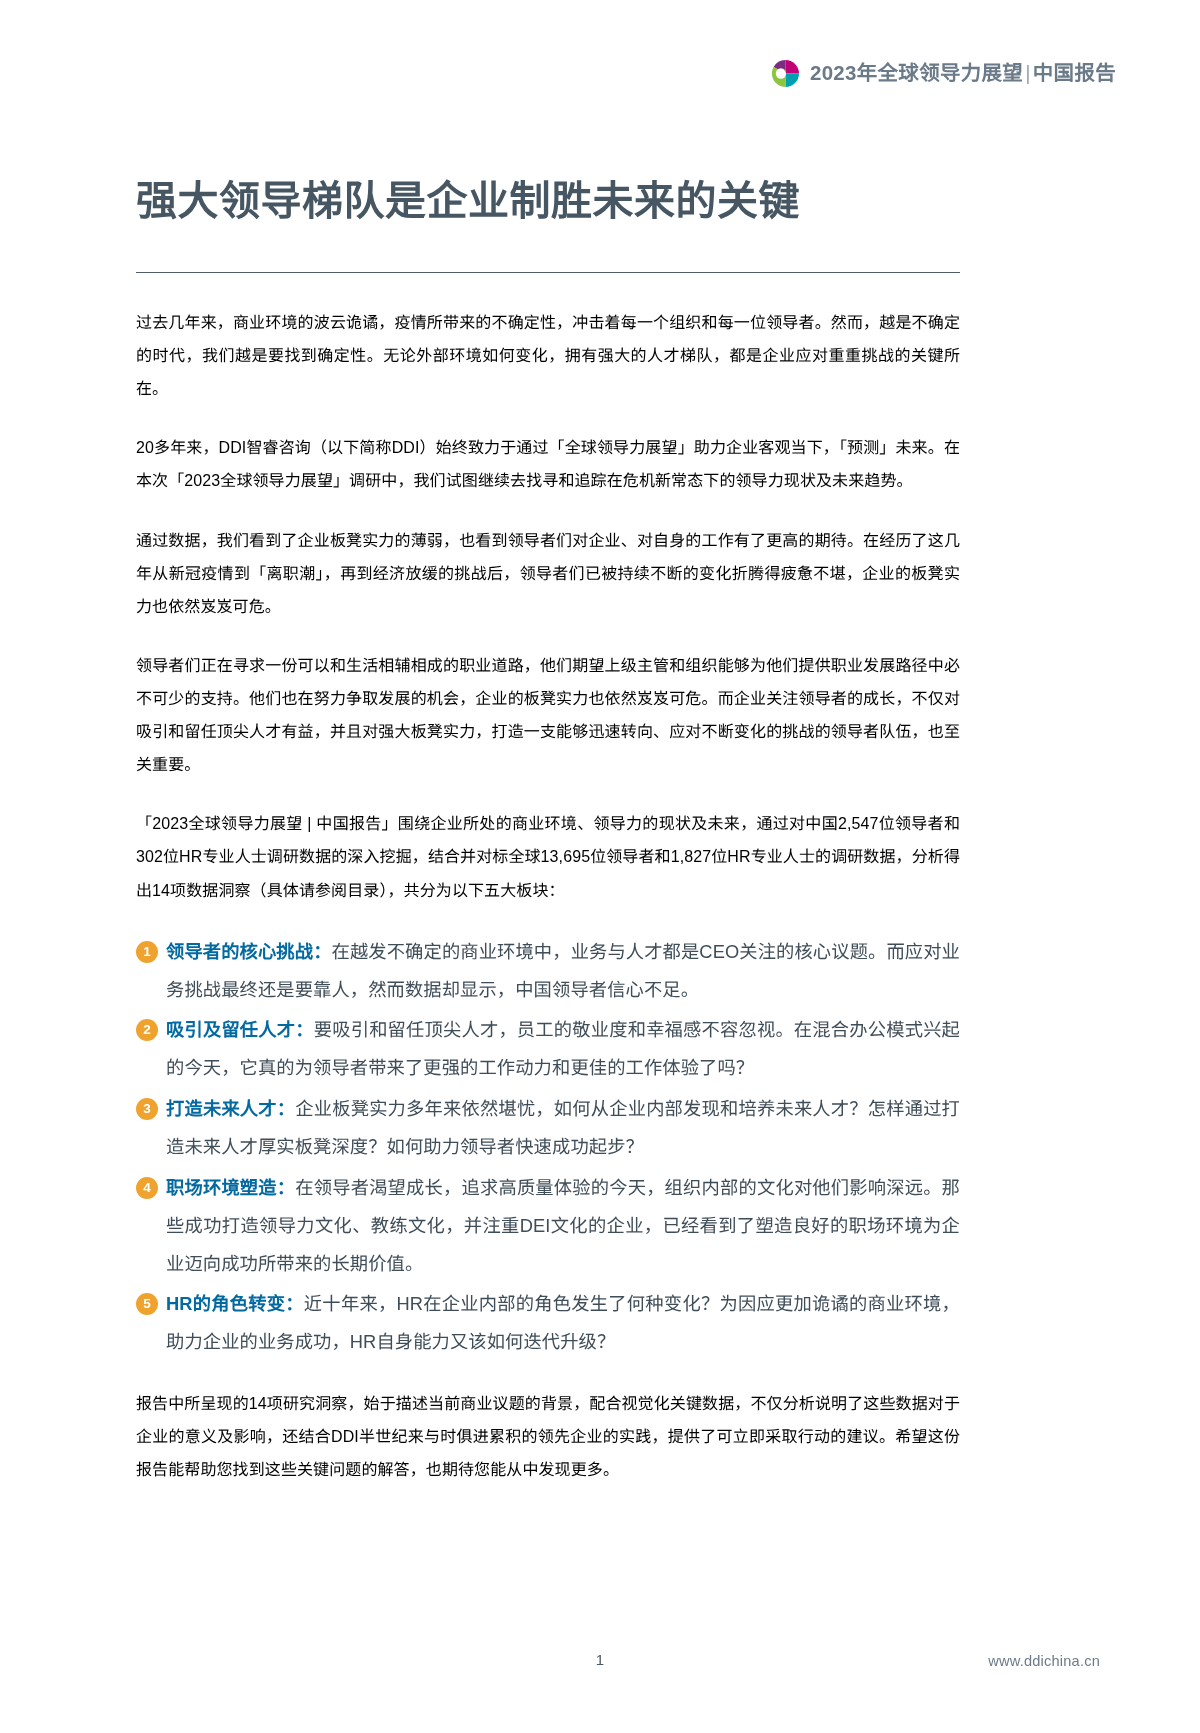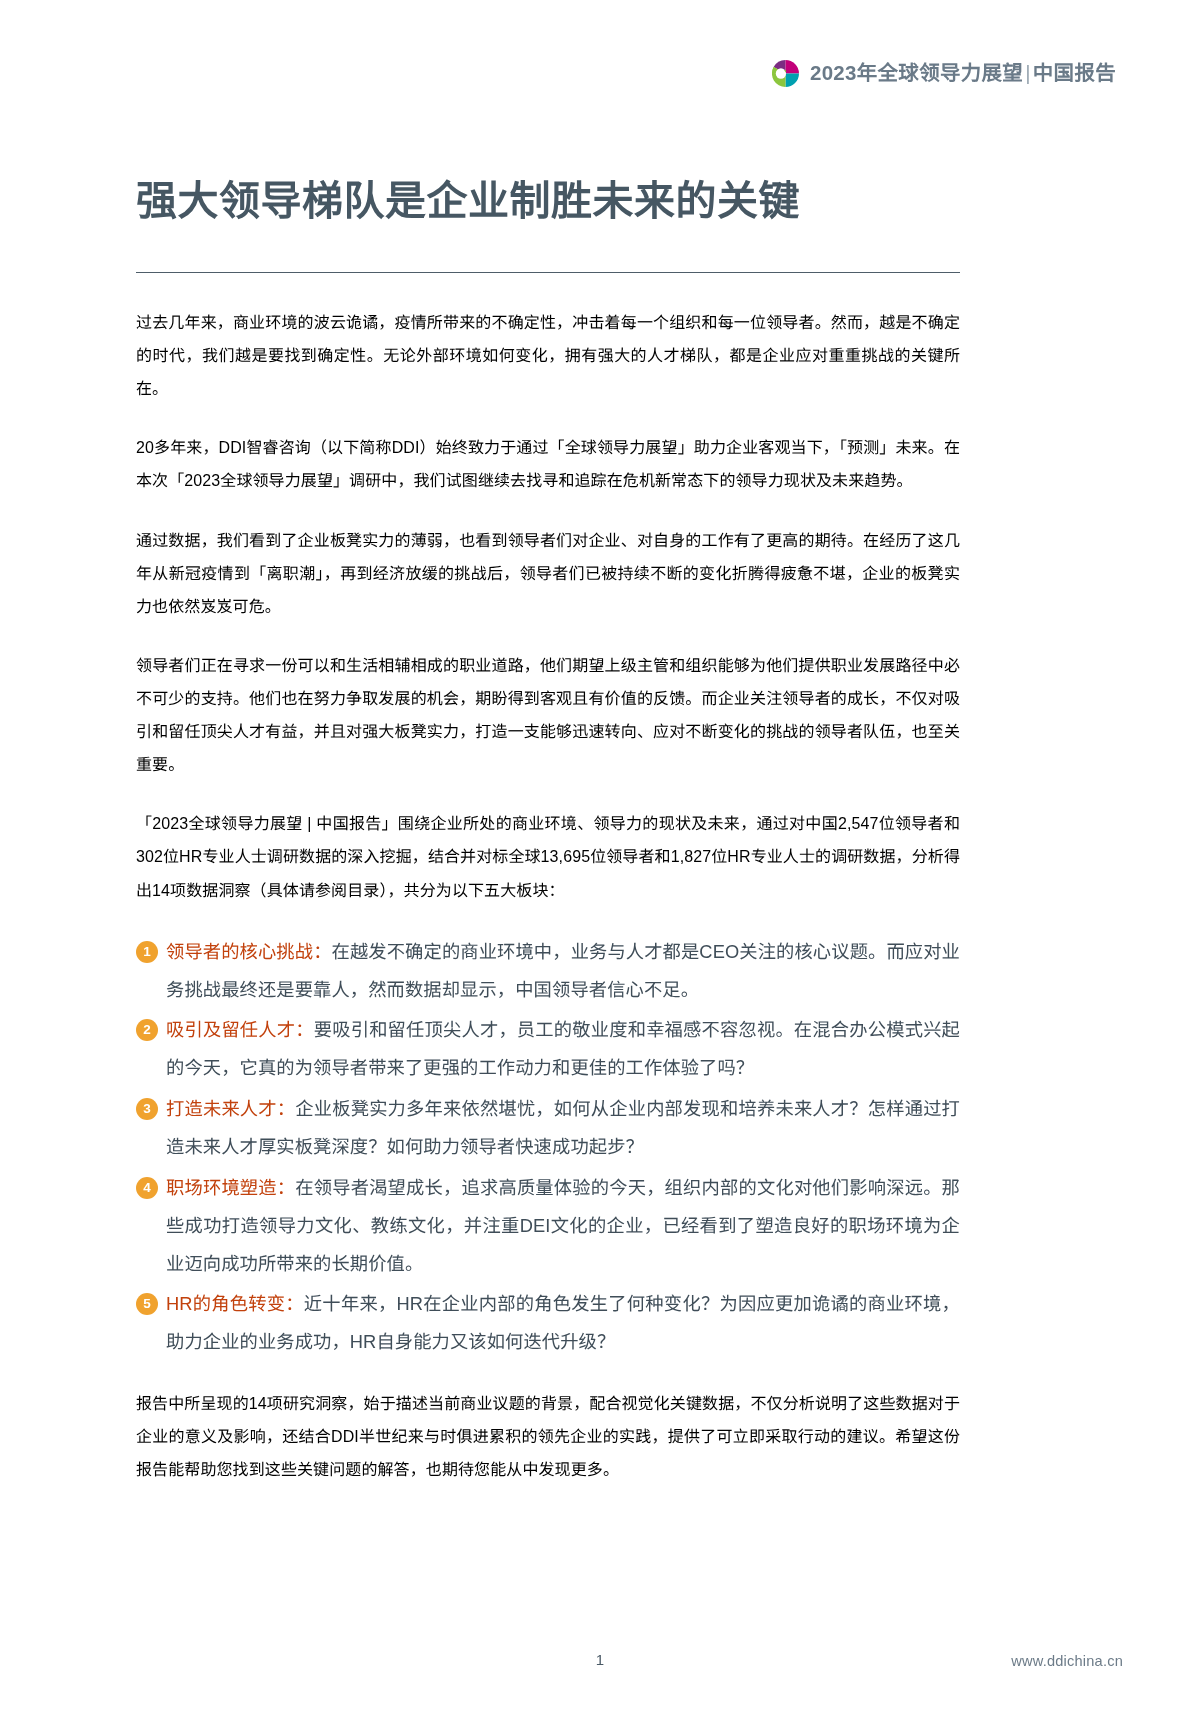--- a/index.html
+++ b/index.html
@@ -115,22 +115,22 @@
     border-radius: 50%;
     background: #f0a22e;
     color: #ffffff;
     font-size: 13.5px;
     font-weight: 700;
     line-height: 22px;
     text-align: center;
     font-family: "Liberation Sans", sans-serif;
   }
   .lead {
-    font-weight: 400;
-    color: #c2410c;
+    font-weight: 700;
+    color: #0369a1;
   }
 
   
   .page-footer {
     position: absolute;
     left: 0;
     right: 0;
     bottom: 44px;
     height: 70px;
   }
@@ -147,21 +147,21 @@
     position: absolute;
     left: 0;
     right: 0;
     top: 24px;
     text-align: center;
     font-size: 15px;
     color: #4a5a66;
   }
   .site-url {
     position: absolute;
-    right: 77px;
+    right: 100px;
     top: 26px;
     font-size: 14.6px;
     color: #6c7b88;
     letter-spacing: 0.2px;
   }
 </style>
 </head>
 <body>
 
 <div class="page">
@@ -184,21 +184,21 @@
   <div class="title-wrap">
     <h1 class="doc-title">强大领导梯队是企业制胜未来的关键</h1>
     <hr class="title-rule">
   </div>
 
   <div class="body-wrap">
 
     <p class="para">过去几年来，商业环境的波云诡谲，疫情所带来的不确定性，冲击着每一个组织和每一位领导者。然而，越是不确定的时代，我们越是要找到确定性。无论外部环境如何变化，拥有强大的人才梯队，都是企业应对重重挑战的关键所在。</p>
     <p class="para">20多年来，DDI智睿咨询（以下简称DDI）始终致力于通过「全球领导力展望」助力企业客观当下，「预测」未来。在本次「2023全球领导力展望」调研中，我们试图继续去找寻和追踪在危机新常态下的领导力现状及未来趋势。</p>
     <p class="para">通过数据，我们看到了企业板凳实力的薄弱，也看到领导者们对企业、对自身的工作有了更高的期待。在经历了这几年从新冠疫情到「离职潮」，再到经济放缓的挑战后，领导者们已被持续不断的变化折腾得疲惫不堪，企业的板凳实力也依然岌岌可危。</p>
-    <p class="para">领导者们正在寻求一份可以和生活相辅相成的职业道路，他们期望上级主管和组织能够为他们提供职业发展路径中必不可少的支持。他们也在努力争取发展的机会，期盼得到客观且有价值的反馈。而企业关注领导者的成长，不仅对吸引和留任顶尖人才有益，并且对强大板凳实力，打造一支能够迅速转向、应对不断变化的挑战的领导者队伍，也至关重要。</p>
+    <p class="para">领导者们正在寻求一份可以和生活相辅相成的职业道路，他们期望上级主管和组织能够为他们提供职业发展路径中必不可少的支持。他们也在努力争取发展的机会，企业的板凳实力也依然岌岌可危。而企业关注领导者的成长，不仅对吸引和留任顶尖人才有益，并且对强大板凳实力，打造一支能够迅速转向、应对不断变化的挑战的领导者队伍，也至关重要。</p>
     <p class="para">「2023全球领导力展望 | 中国报告」围绕企业所处的商业环境、领导力的现状及未来，通过对中国2,547位领导者和302位HR专业人士调研数据的深入挖掘，结合并对标全球13,695位领导者和1,827位HR专业人士的调研数据，分析得出14项数据洞察（具体请参阅目录），共分为以下五大板块：</p>
 
     <div class="list-block">
 
       <div class="list-item">
         <span class="num-badge">1</span><span class="lead">领导者的核心挑战：</span><span>在越发不确定的商业环境中，业务与人才都是CEO关注的核心议题。而应对业务挑战最终还是要靠人，然而数据却显示，中国领导者信心不足。</span>
       </div>
 
       <div class="list-item">
         <span class="num-badge">2</span><span class="lead">吸引及留任人才：</span><span>要吸引和留任顶尖人才，员工的敬业度和幸福感不容忽视。在混合办公模式兴起的今天，它真的为领导者带来了更强的工作动力和更佳的工作体验了吗？</span>

